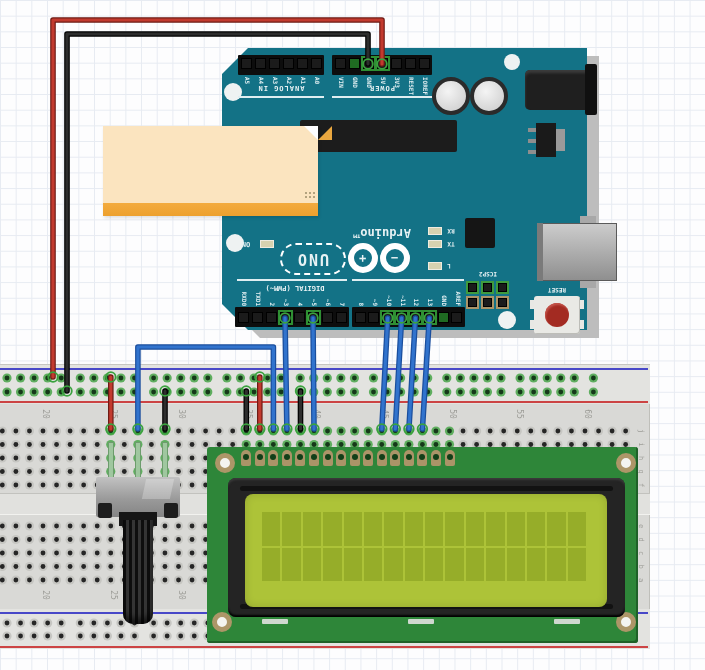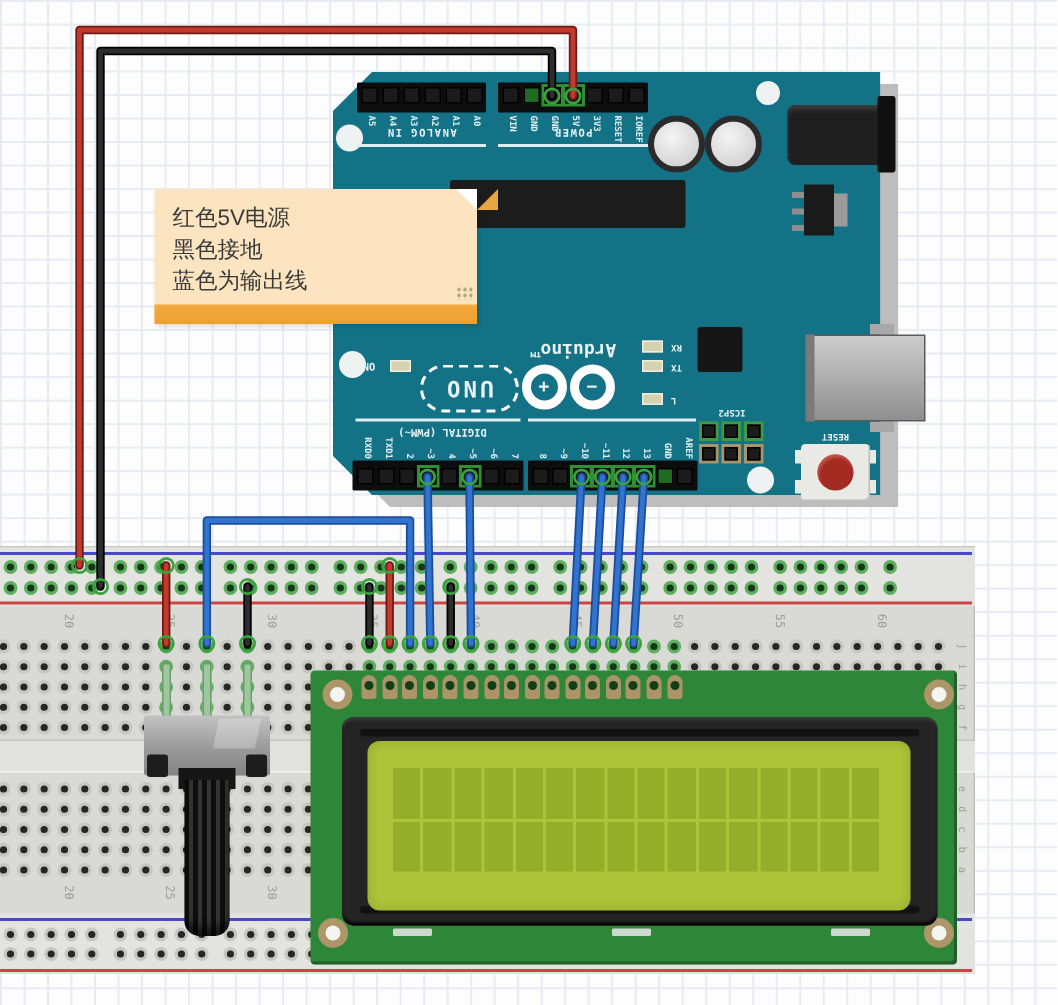--- a/index.html
+++ b/index.html
@@ -1713,22 +1713,17 @@
         <path d="M300.5,391 L300.5,429" fill="none" stroke="#000000" stroke-width="5.6" stroke-linecap="round" stroke-linejoin="round"></path>
         <path d="M300.5,391 L300.5,429" fill="none" stroke="#2d2d2d" stroke-width="3.2" stroke-linecap="round" stroke-linejoin="round"></path>
         <circle cx="300.5" cy="391" r="4.8" fill="none" stroke="#3aa23e" stroke-width="1.8"></circle>
         <circle cx="300.5" cy="429" r="4.8" fill="none" stroke="#3aa23e" stroke-width="1.8"></circle>
       </g>
     </svg>
 
   <div class="abs note">
     <div class="abs note-cut"></div>
     <div class="abs note-fold" style="right:0;"></div>
-    <div class="note-text">
-      <div>红色5V电源</div>
-      <div>黑色接地</div>
-      <div>蓝色为输出线</div>
-    </div>
     <div class="abs note-bar"></div>
     <div class="abs note-grip"></div>
   </div>
 
 </div>
 
 </body></html>

